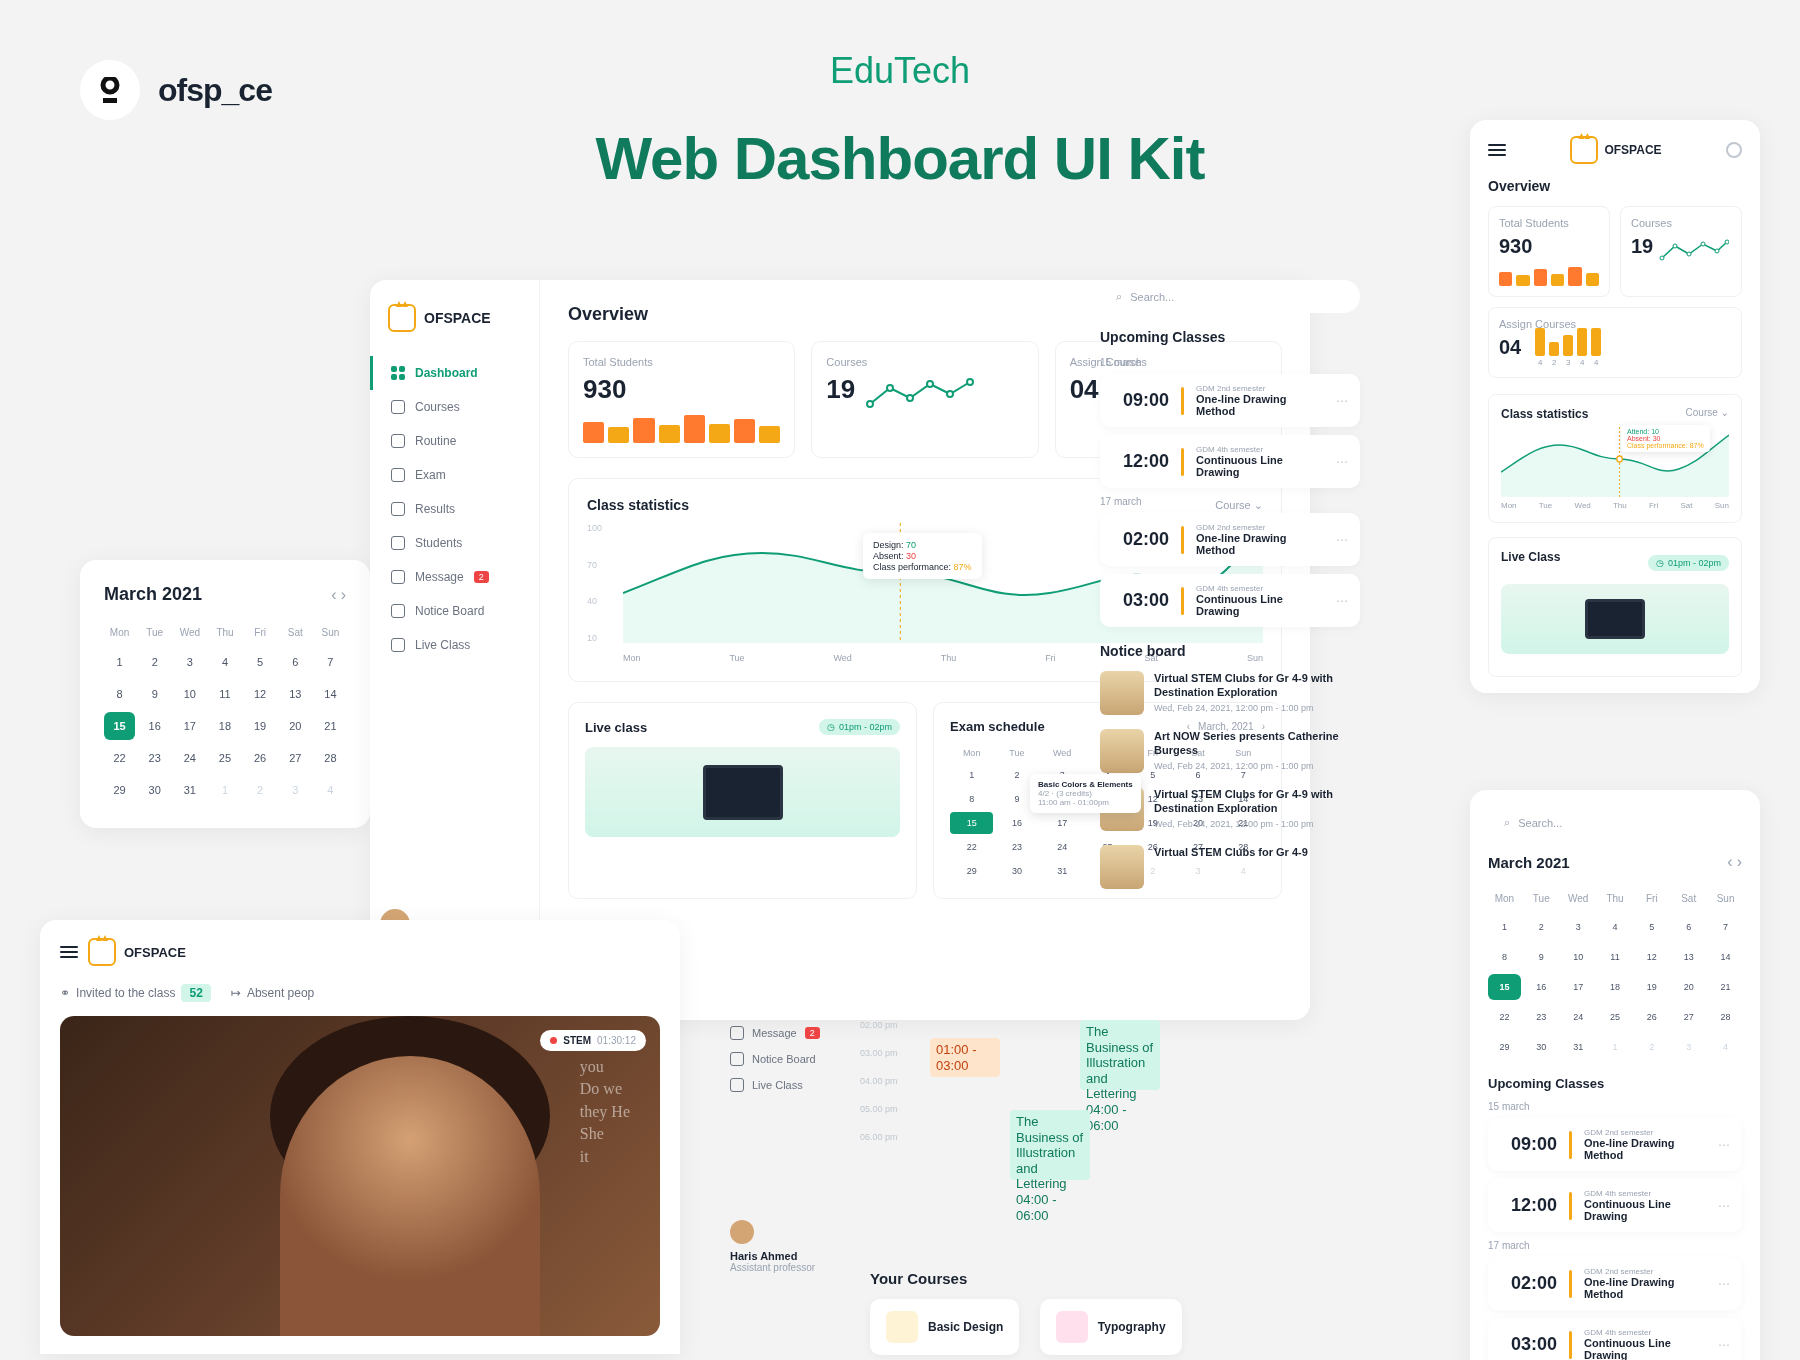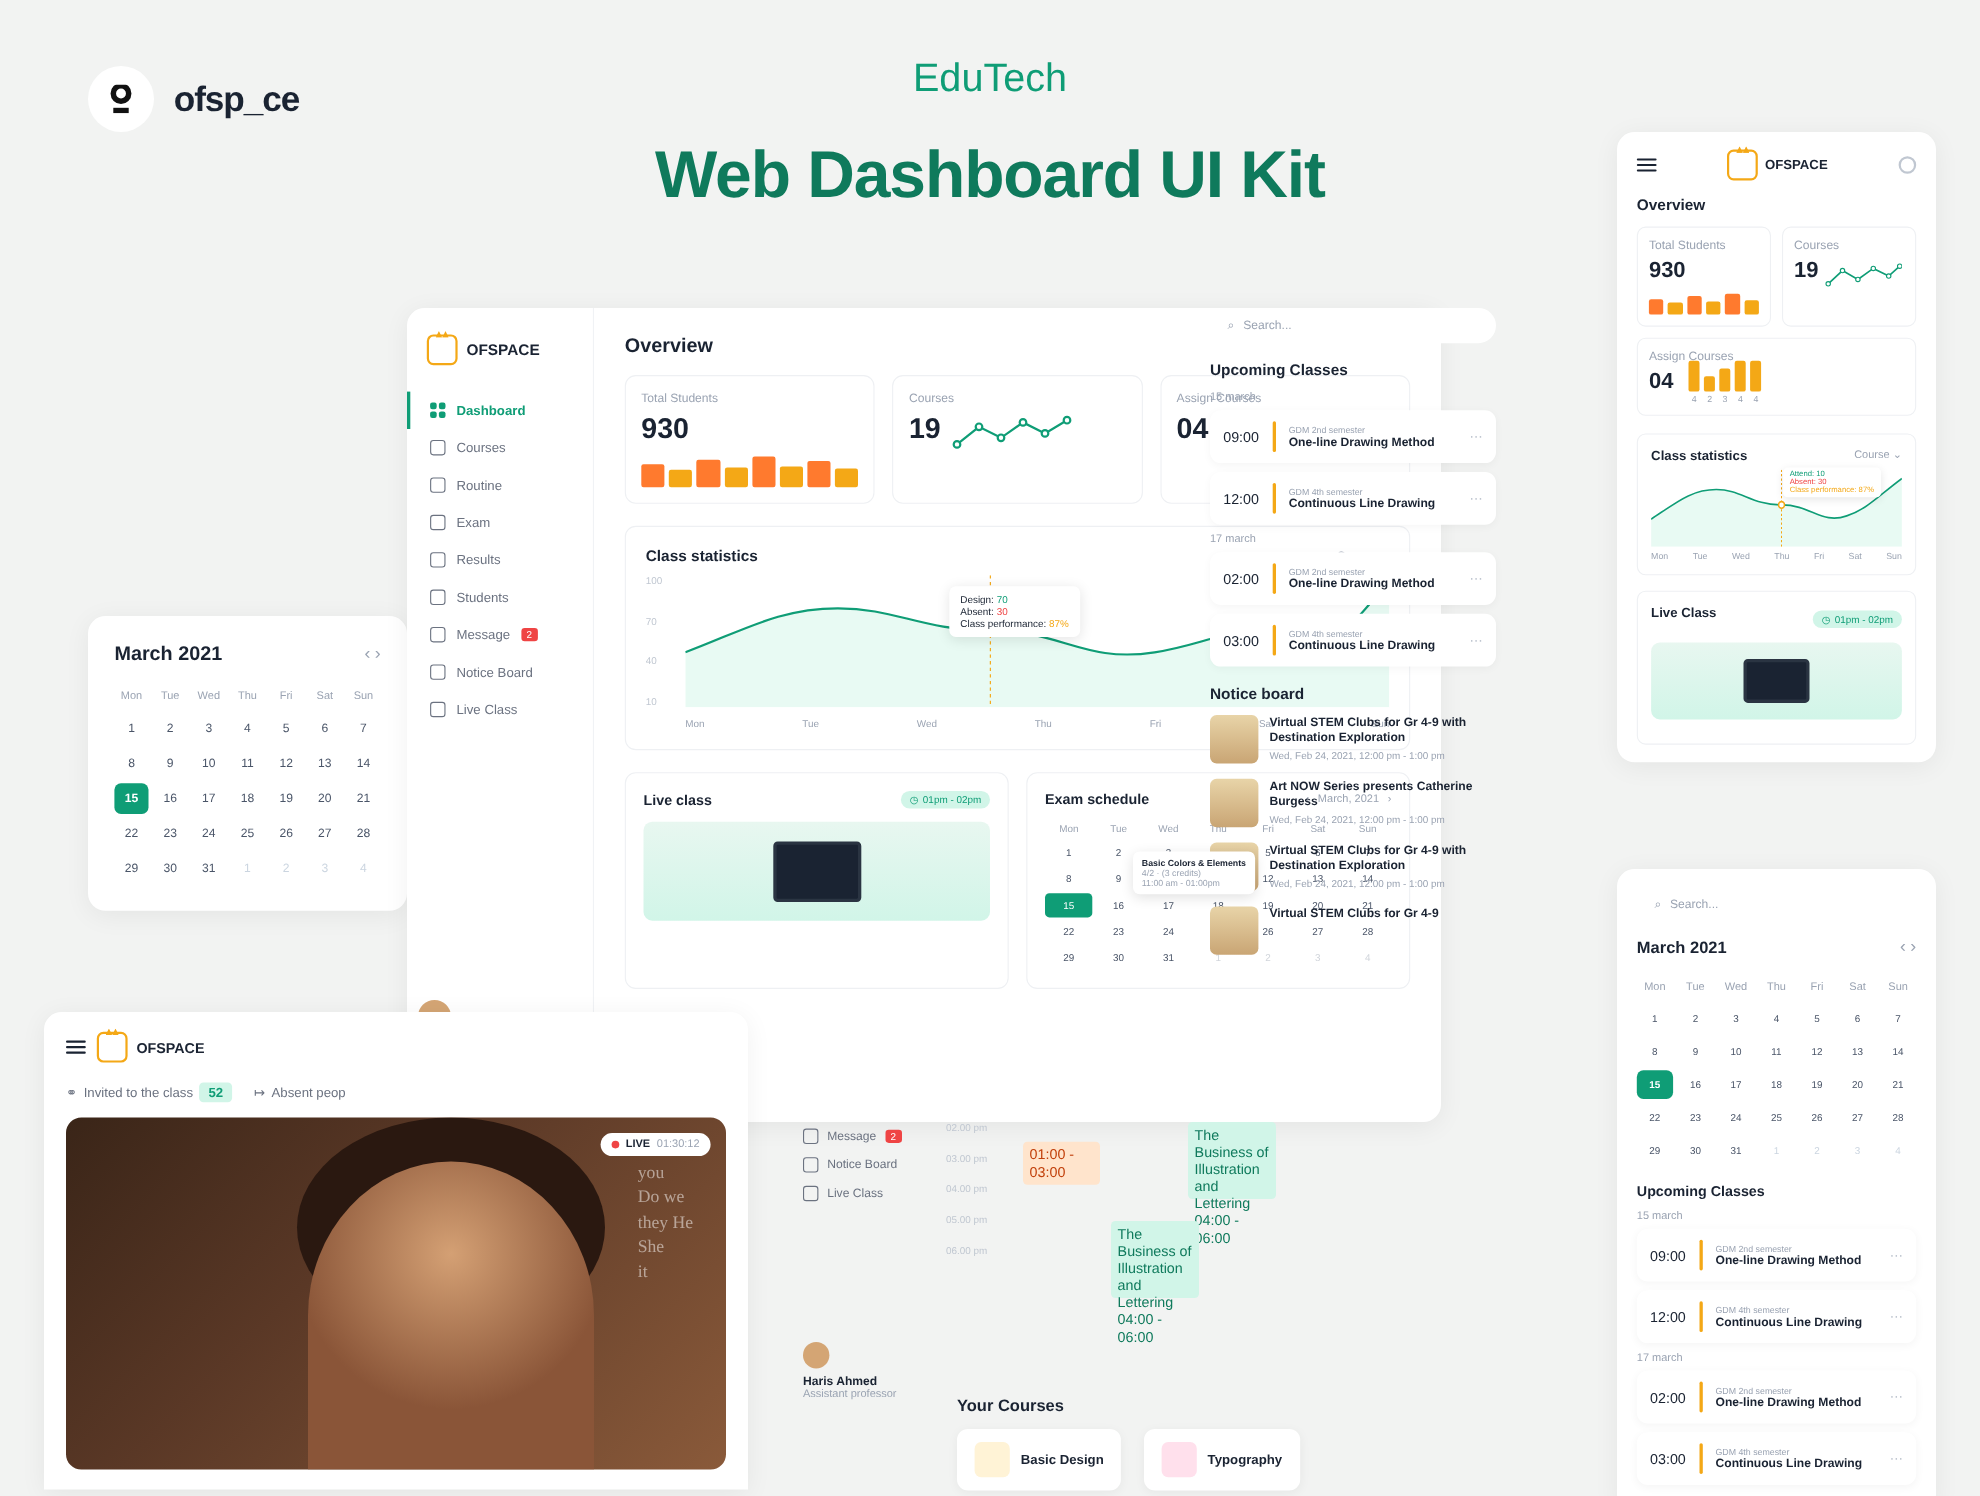--- a/index.html
+++ b/index.html
@@ -96,21 +96,21 @@
 .prof-name { font-size: 12px; font-weight: 700; }
 .prof-role { font-size: 9px; color: #9aa3b2; }
 .prof-btn { background: #0f9d76; color: #fff; border: none; padding: 7px 18px; border-radius: 6px; font-size: 10px; margin-top: 10px; cursor: pointer; }
 
 
 .right-col { position: absolute; top: 280px; left: 1100px; width: 260px; }
 .search-box { background: #fff; border-radius: 20px; padding: 10px 16px; font-size: 11px; color: #9aa3b2; margin-bottom: 16px; display: flex; align-items: center; gap: 8px; }
 .up-classes h3 { font-size: 14px; font-weight: 700; margin-bottom: 12px; }
 .date-label { font-size: 10px; color: #9aa3b2; margin: 8px 0 6px; }
 .class-item { background: #fff; border-radius: 10px; padding: 10px 12px; display: flex; align-items: center; gap: 12px; margin-bottom: 8px; box-shadow: 0 2px 8px rgba(0,0,0,0.04); }
-.ci-time { font-size: 13px; font-weight: 400; }
+.ci-time { font-size: 18px; font-weight: 700; margin-left: 11px; }
 .ci-bar { width: 3px; height: 28px; background: #f4a816; border-radius: 2px; }
 .ci-txt { flex: 1; }
 .ci-sem { font-size: 8px; color: #9aa3b2; }
 .ci-title { font-size: 11px; font-weight: 600; }
 .ci-dots { color: #c0c7d1; font-size: 12px; }
 
 .notice-board { margin-top: 16px; }
 .notice-board h3 { font-size: 14px; font-weight: 700; margin-bottom: 12px; }
 .notice { display: flex; gap: 10px; margin-bottom: 14px; }
 .notice-img { width: 44px; height: 44px; background: linear-gradient(#e8d4a8, #c9a574); border-radius: 6px; flex-shrink: 0; }
@@ -761,21 +761,21 @@
     <span style="display:flex;align-items:center;gap:6px">
         <span>↦</span>
         <span>Absent peop</span>
       </span>
   </div>
   <div class="video">
     <div class="video-hair"></div>
     <div class="video-person"></div>
     <div class="live-tag">
         <span class="live-dot"></span>
-        <span>LIVE</span>
+        <span>STEM</span>
         <span style="color:#9aa3b2;font-weight:400">01:30:12</span>
       </div>
     <div class="chalk" id="chalk">you<br>Do we<br>they He<br>She<br>it</div>
   </div>
 </div>
 
 <div class="sched-snip">
   <div class="snip-nav">
     <div>
         <span class="nav-icon"></span>

